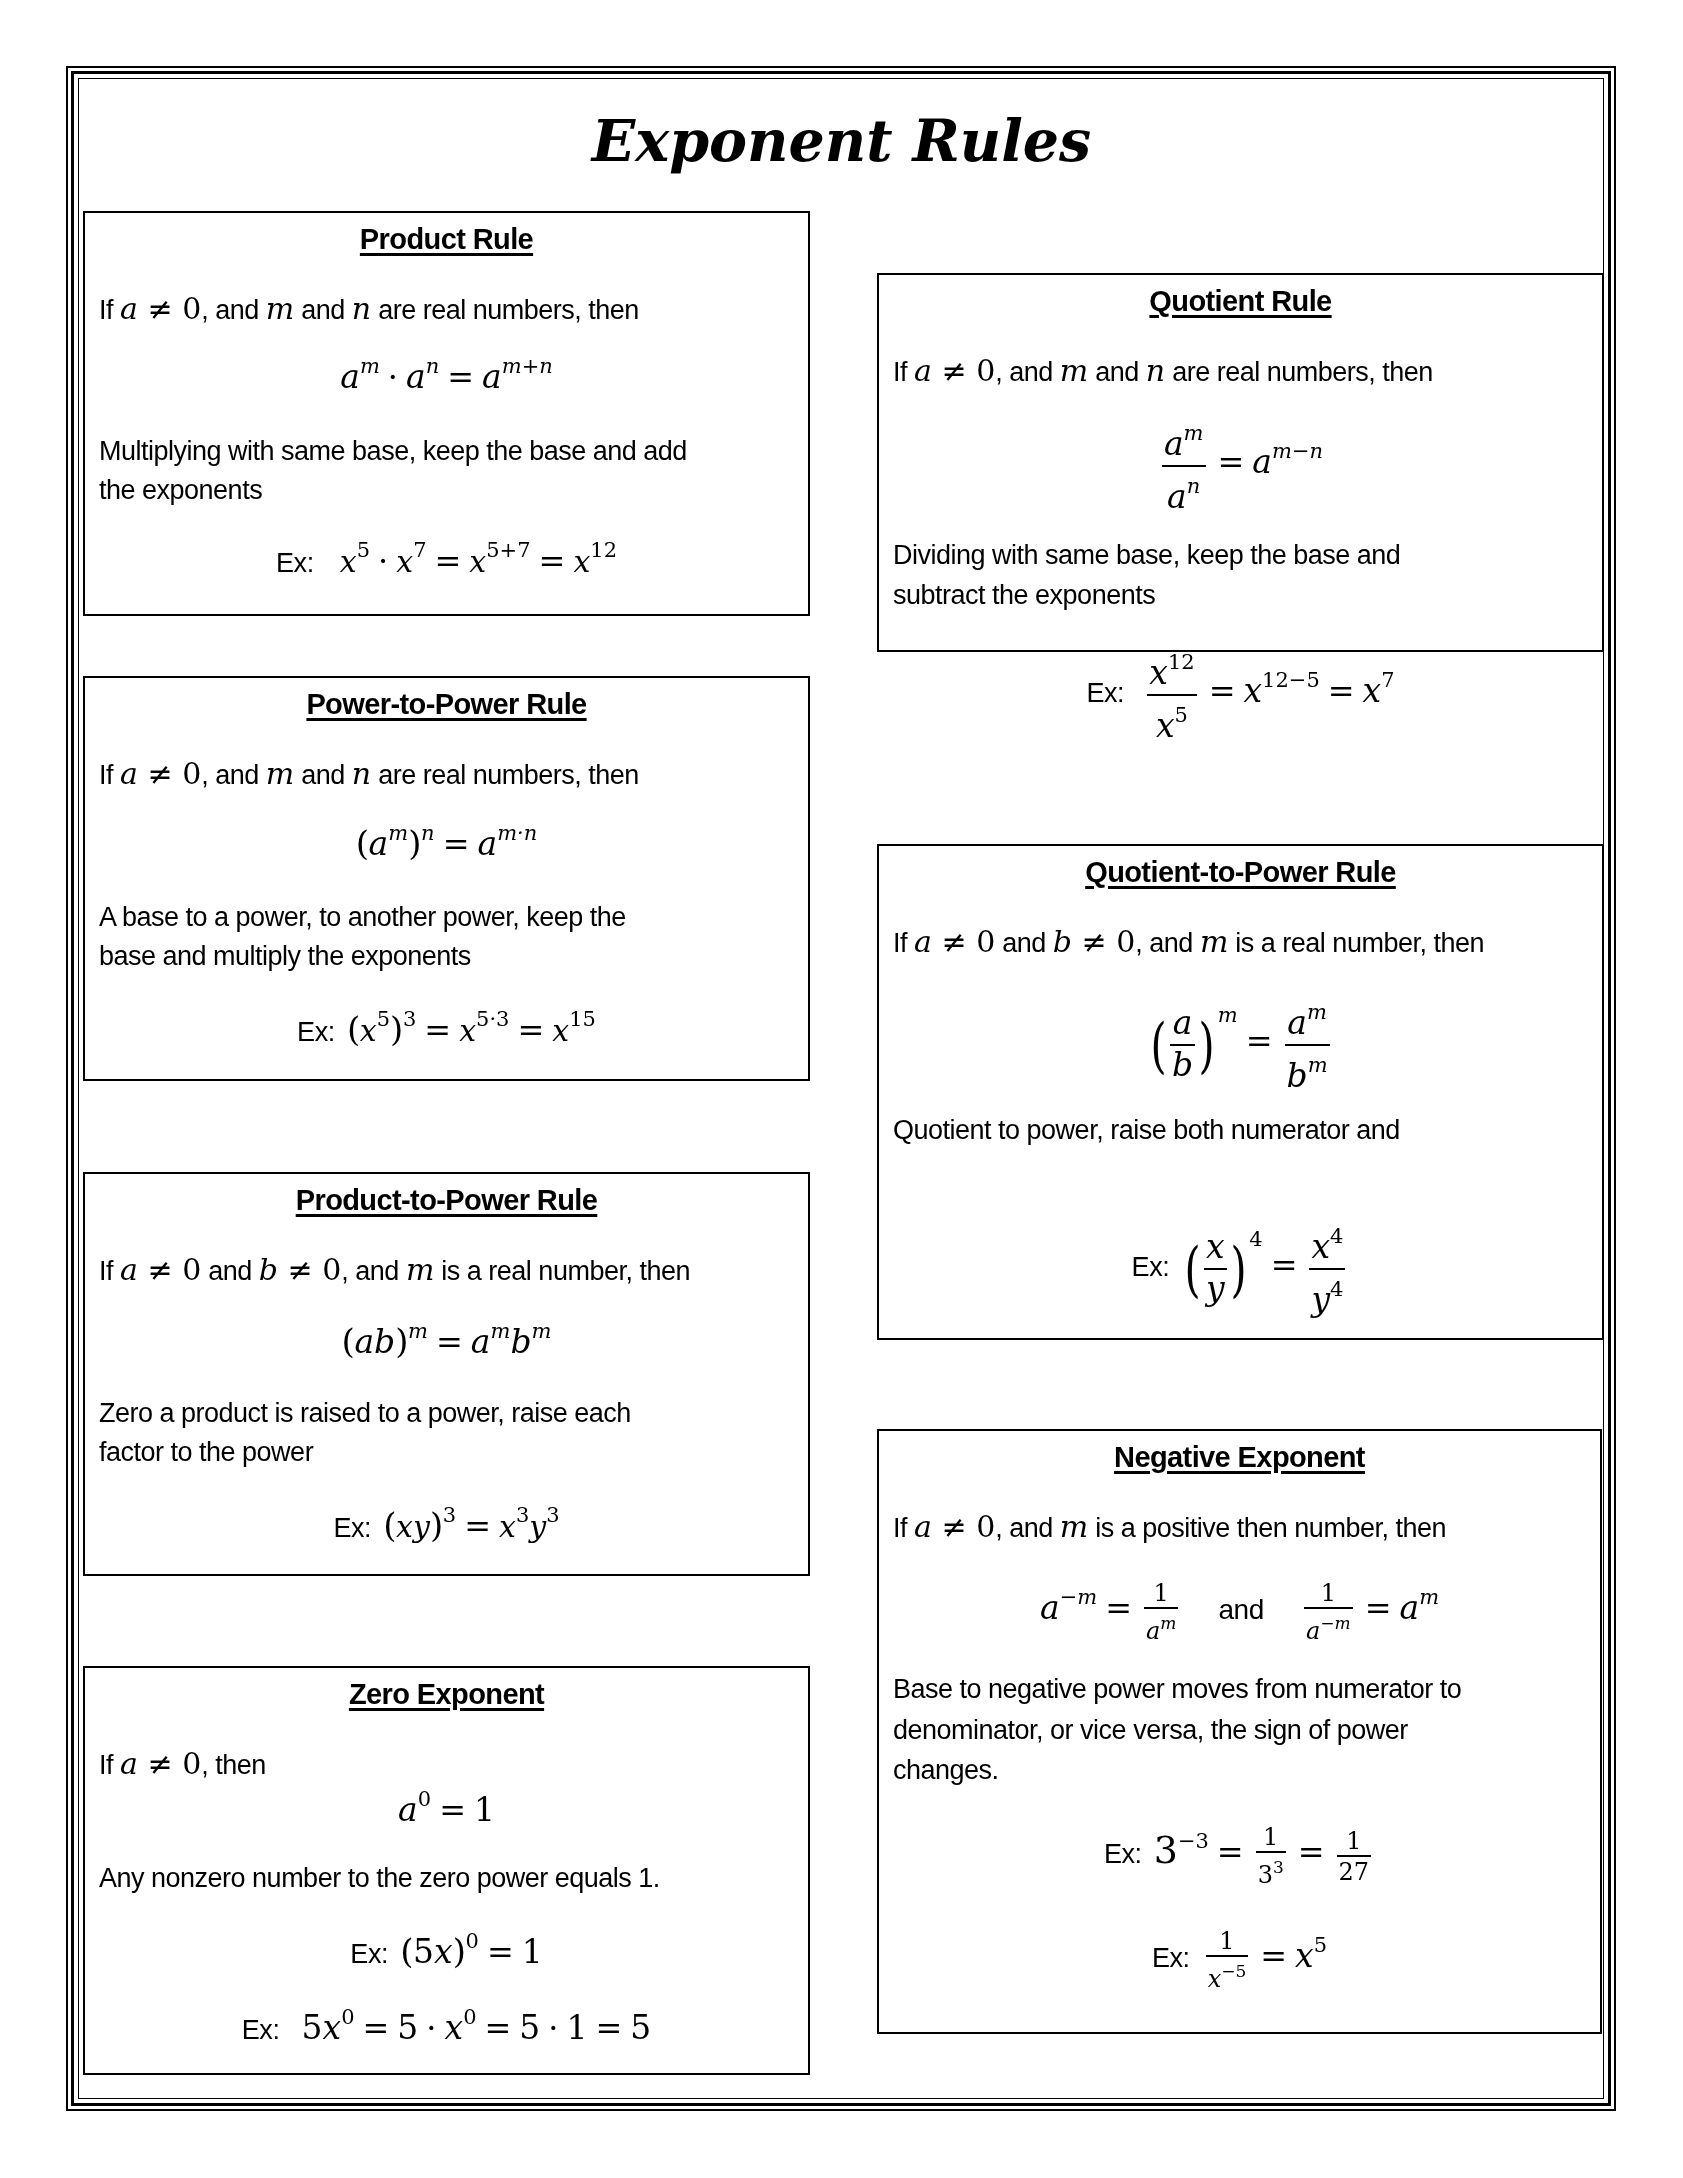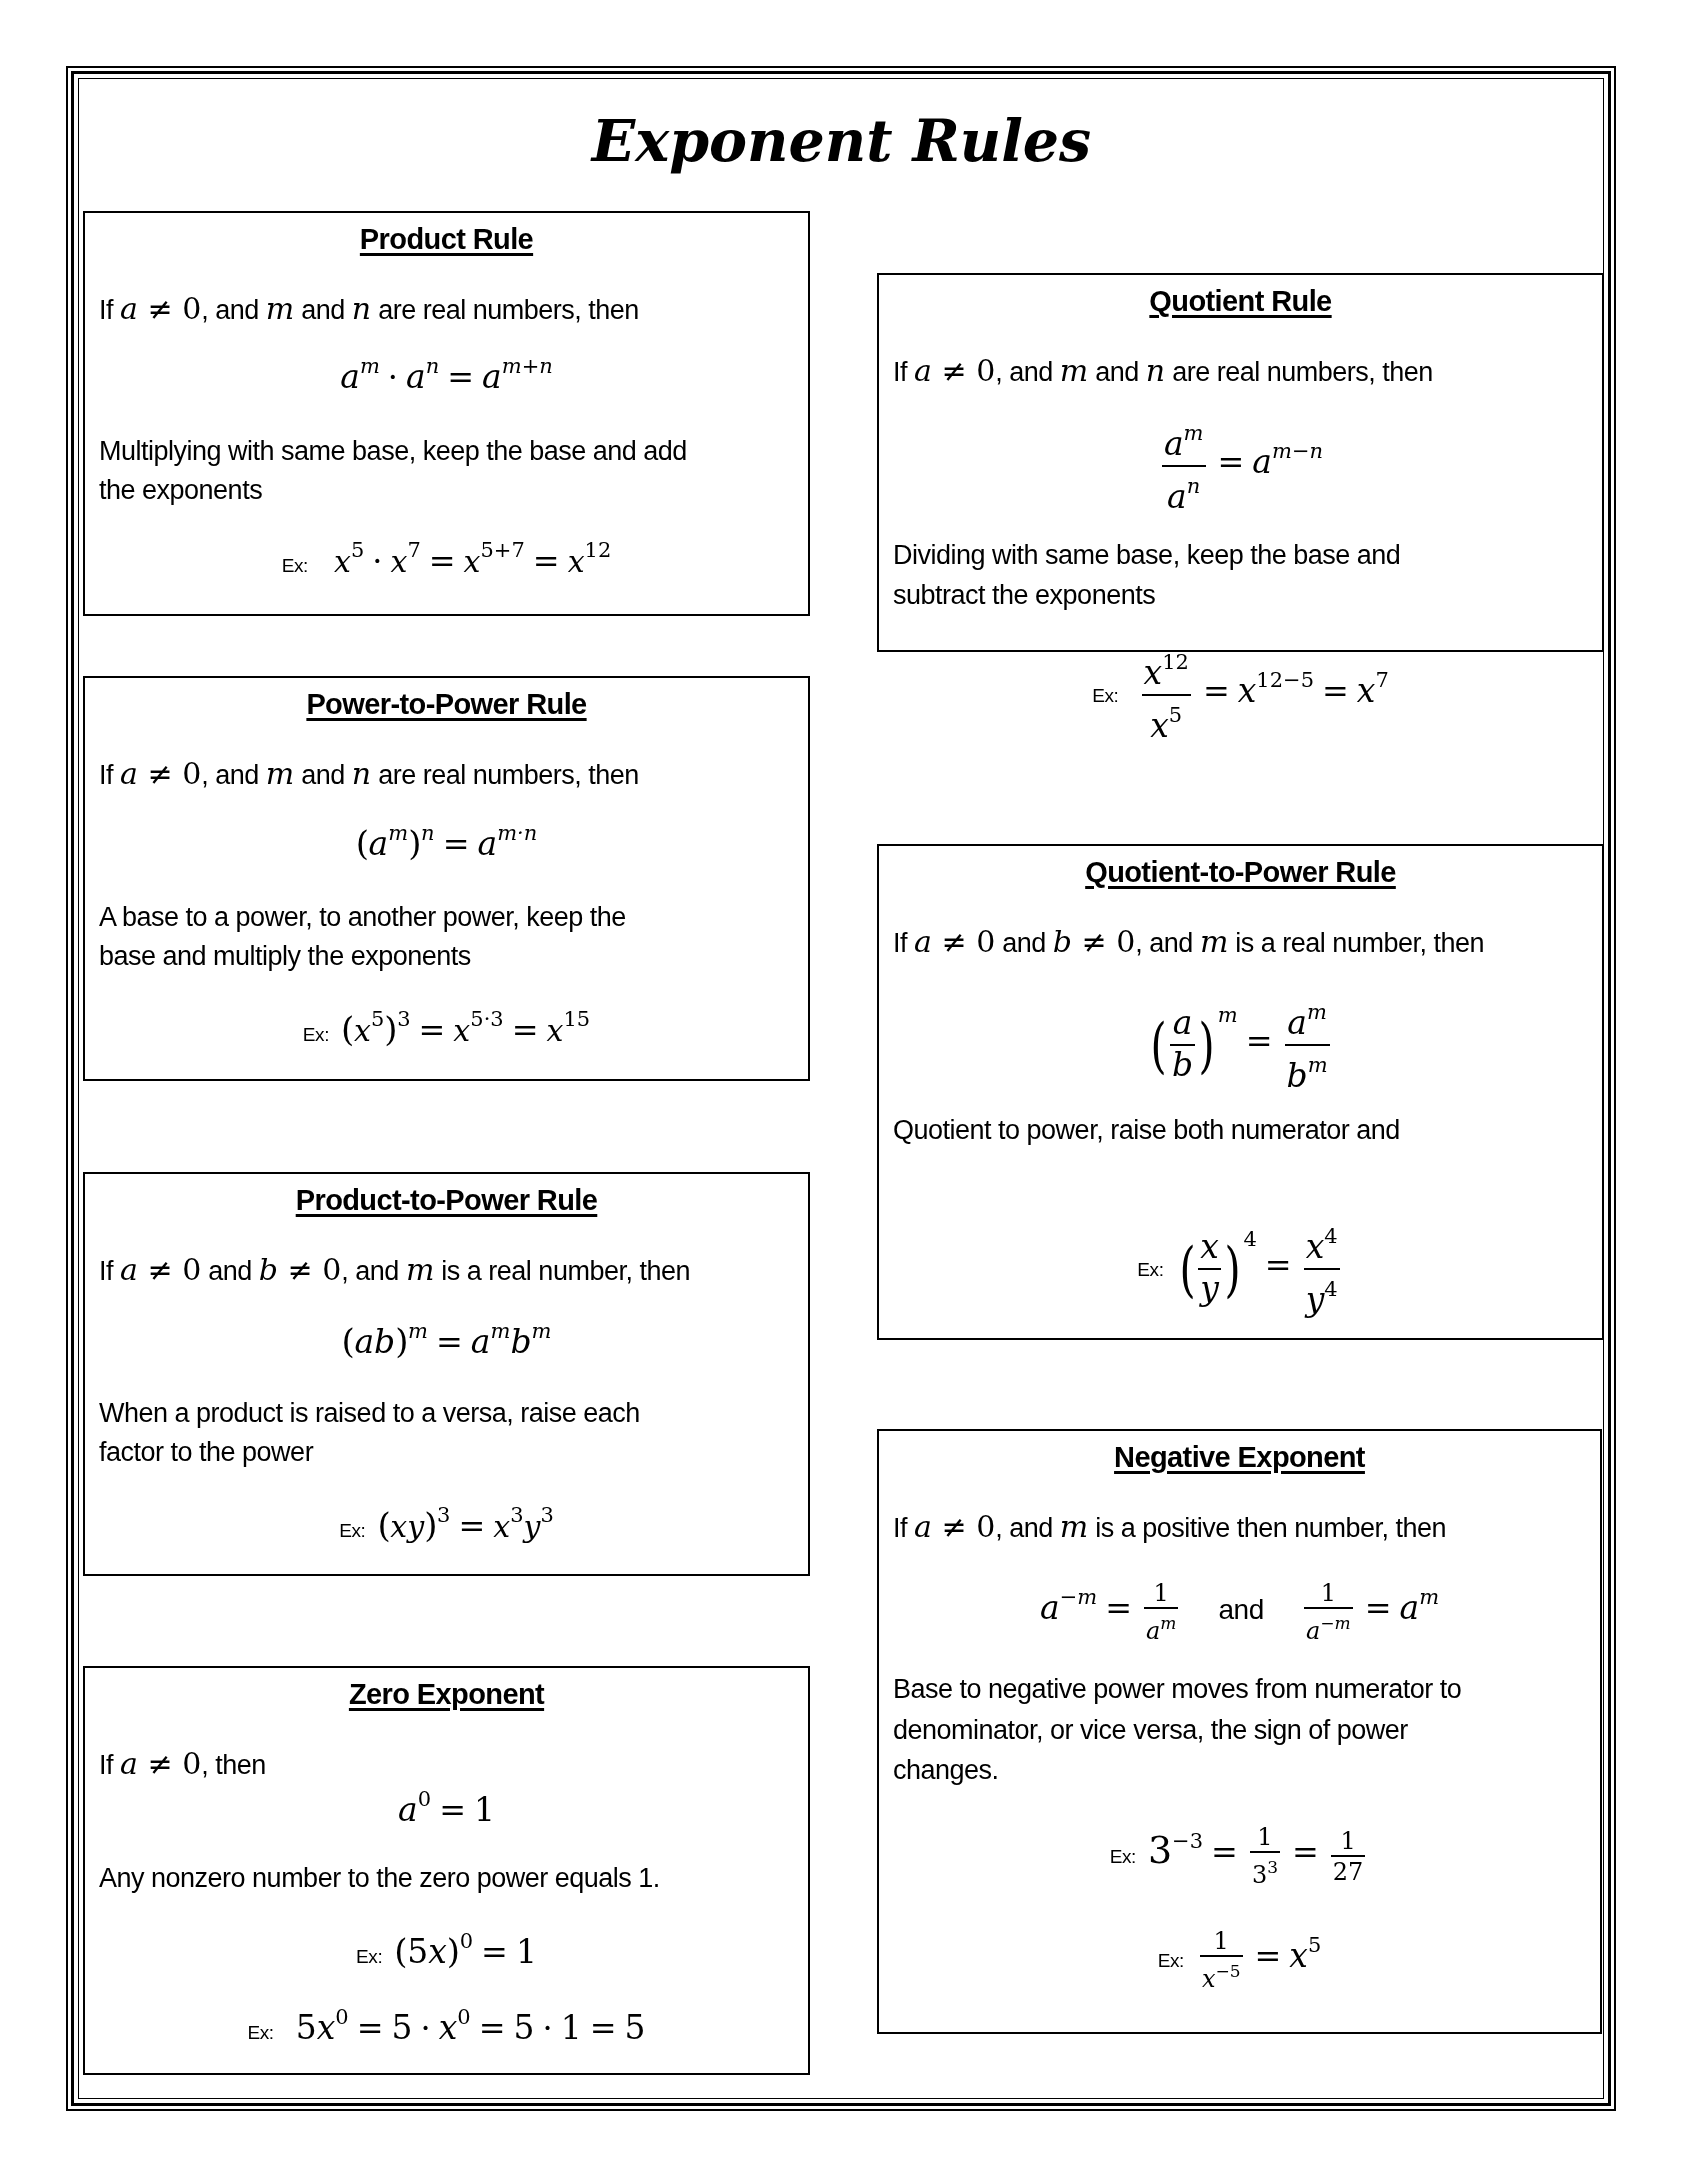--- a/index.html
+++ b/index.html
@@ -20,21 +20,21 @@
   .supr { font-family:"DejaVu Serif", serif; font-size:21px; vertical-align:15px; letter-spacing:0; }
   .op { font-family:"DejaVu Serif", serif; font-size:32px; margin:0 8px; letter-spacing:0; }
   .frac { display:inline-block; vertical-align:middle; text-align:center; margin:0 4px; }
   .frac .num, .frac .den { display:block; line-height:38px; padding:0 2px; }
   .frac .num { border-bottom:2.5px solid #000; }
   .frac.small .num, .frac.small .den { line-height:28px; }
   .frac.small .m, .frac.small .mr { font-size:24px; }
   .frac.small .sup, .frac.small .supr { font-size:17px; vertical-align:10px; }
   .paren { font-family:"DejaVu Serif", serif; font-size:34px; }
   .paren-big { font-family:"DejaVu Serif", serif; font-size:59px; font-weight:200; vertical-align:middle; transform:scaleX(0.7); display:inline-block; line-height:59px; }
-  .ex-label { font-family:"Liberation Sans", sans-serif; font-size:19px; margin-right:12px; }
+  .ex-label { font-family:"Liberation Sans", sans-serif; font-size:27px; margin-right:12px; }
   .gap { display:inline-block; width:36px; }
 </style>
 </head>
 <body>
 
 <div class="frame-outer">
   <div class="frame-mid">
     <div class="frame-inner"></div>
   </div>
 </div>
@@ -120,21 +120,21 @@
 </div>
 
 <div class="box" style="left:83px; top:1172px; width:727px; height:404px;">
   <div class="box-title" style="top:10px;"><span>Product-to-Power Rule</span></div>
   <div class="line" style="top:79px;">
     <span>If </span><span class="m">a</span><span class="mr"> ≠ </span><span class="mr">0</span><span> and </span><span class="m">b</span><span class="mr"> ≠ </span><span class="mr">0</span><span>, and  </span><span class="m">m</span><span> is a real number, then</span>
   </div>
   <div class="center big" style="top:145px;">
     <span class="paren">(</span><span class="m">ab</span><span class="paren">)</span><span class="sup">m</span><span class="op">=</span><span class="m">a</span><span class="sup">m</span><span class="m">b</span><span class="sup">m</span>
   </div>
-  <div class="line" style="top:222px;">When a product is raised to a versa, raise each</div>
+  <div class="line" style="top:222px;">Zero a product is raised to a power, raise each</div>
   <div class="line" style="top:261px;">factor to the power</div>
   <div class="center" style="top:329px;">
     <span class="ex-label">Ex:</span><span class="paren">(</span><span class="m">xy</span><span class="paren">)</span><span class="supr">3</span><span class="op">=</span><span class="m">x</span><span class="supr">3</span><span class="m">y</span><span class="supr">3</span>
   </div>
 </div>
 
 <div class="box" style="left:877px; top:1429px; width:725px; height:605px;">
   <div class="box-title" style="top:10px;"><span>Negative Exponent</span></div>
   <div class="line" style="top:79px;">
     <span>If </span><span class="m">a</span><span class="mr"> ≠ </span><span class="mr">0</span><span>, and  </span><span class="m">m</span><span> is a positive then number, then</span>

